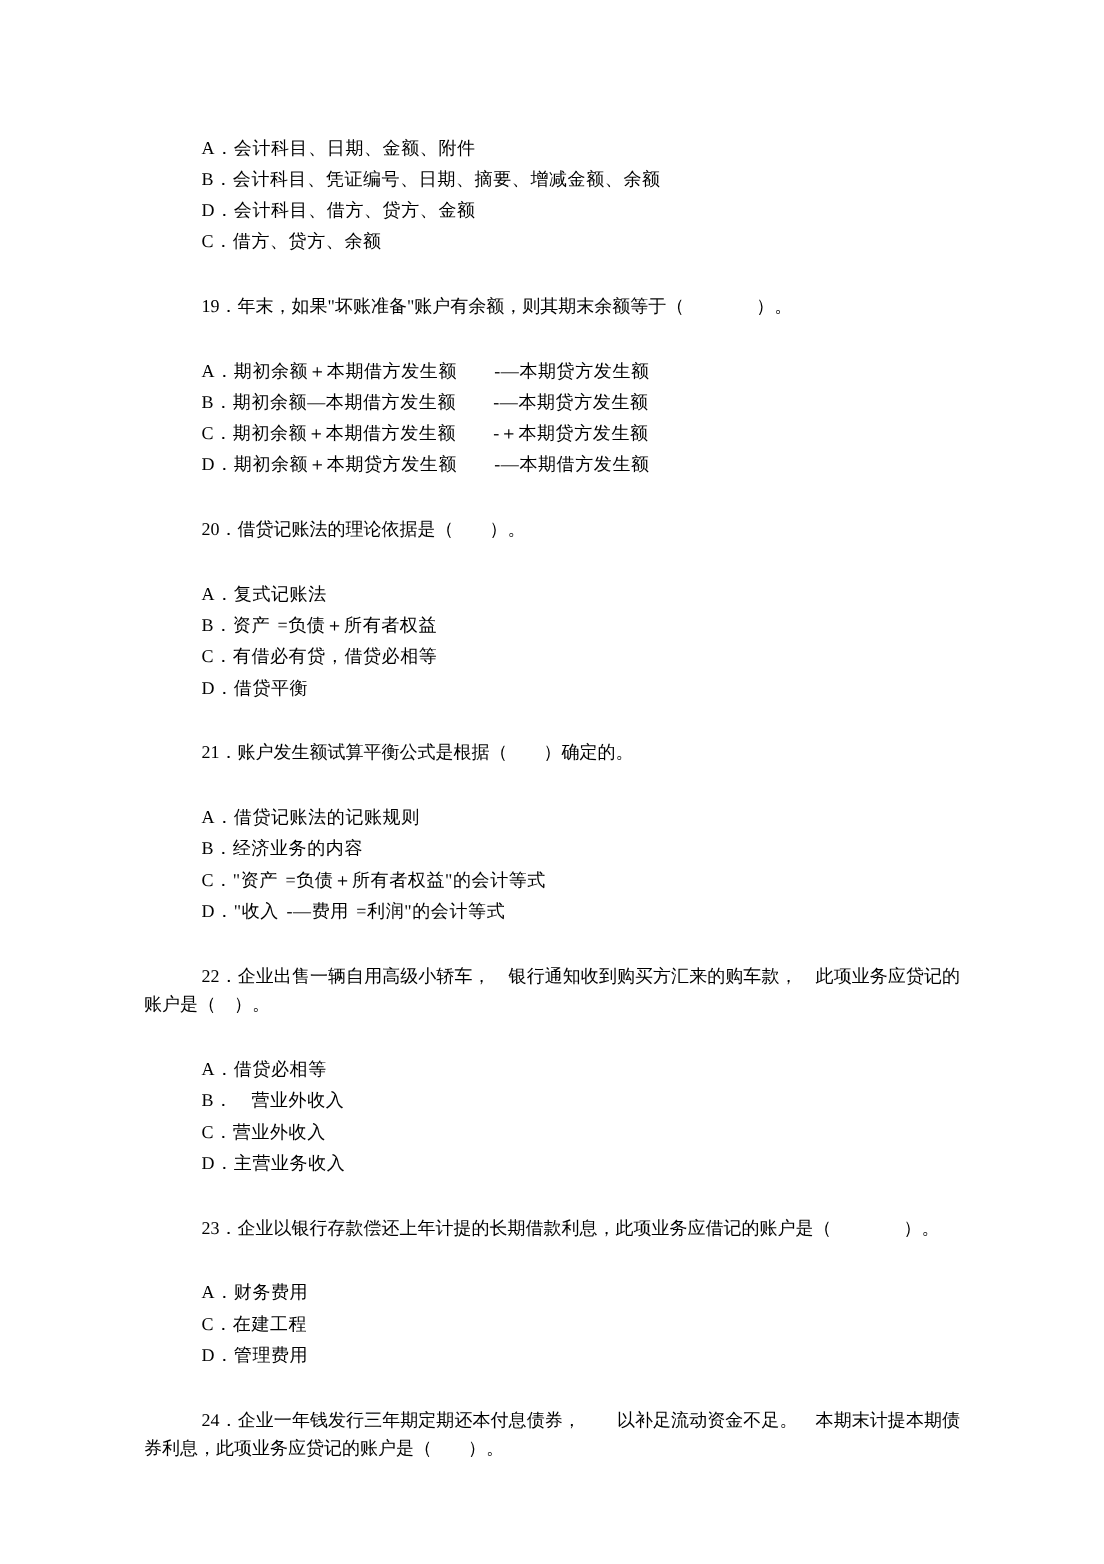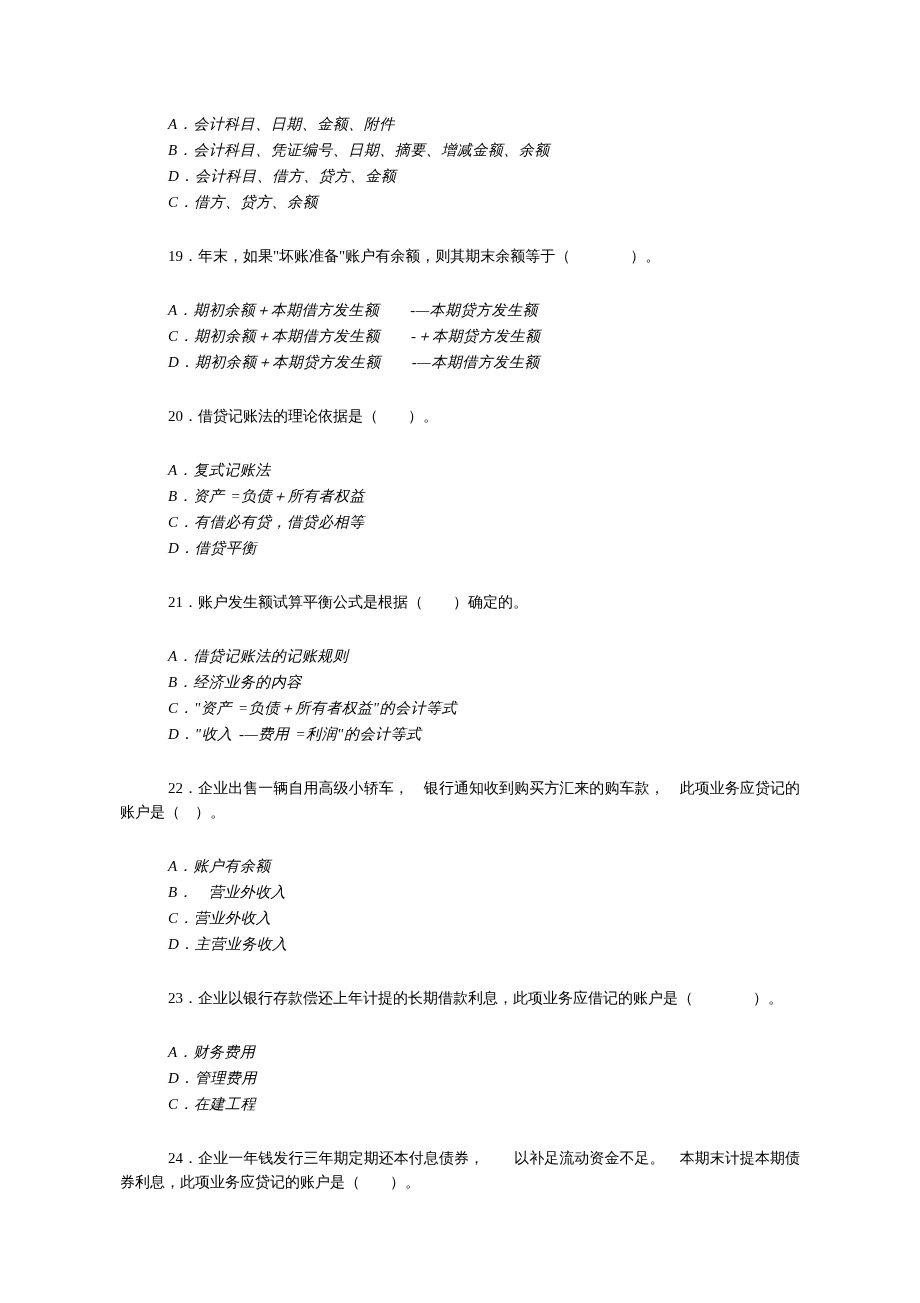--- a/index.html
+++ b/index.html
@@ -14,21 +14,20 @@
   .page {
     width: 920px;
     min-height: 1303px;
     padding: 110px 120px 60px 120px;
     box-sizing: border-box;
   }
   .option {
     margin: 2px 0 2px 48px;
     letter-spacing: 0.5px;
     word-spacing: 2px;
-    font-style: italic;
   }
   .question {
     margin: 30px 0 30px 48px;
     text-align: justify;
     word-spacing: 2px;
   }
   .question-wrap {
     margin: 30px 0 30px 0;
     text-align: justify;
     text-indent: 48px;
@@ -41,45 +40,46 @@
 <div class="page">
 
   <div class="option">A．会计科目、日期、金额、附件</div>
   <div class="option">B．会计科目、凭证编号、日期、摘要、增减金额、余额</div>
   <div class="option">D．会计科目、借方、贷方、金额</div>
   <div class="option">C．借方、贷方、余额</div>
 
   <div class="question">19．年末，如果"坏账准备"账户有余额，则其期末余额等于（　　　　）。</div>
 
   <div class="option">A．期初余额＋本期借方发生额　　-—本期贷方发生额</div>
+  <div class="option">B．期初余额—本期借方发生额　　-—本期贷方发生额</div>
   <div class="option">C．期初余额＋本期借方发生额　　-＋本期贷方发生额</div>
   <div class="option">D．期初余额＋本期贷方发生额　　-—本期借方发生额</div>
 
   <div class="question">20．借贷记账法的理论依据是（　　）。</div>
 
   <div class="option">A．复式记账法</div>
   <div class="option">B．资产 =负债＋所有者权益</div>
   <div class="option">C．有借必有贷，借贷必相等</div>
   <div class="option">D．借贷平衡</div>
 
   <div class="question">21．账户发生额试算平衡公式是根据（　　）确定的。</div>
 
   <div class="option">A．借贷记账法的记账规则</div>
   <div class="option">B．经济业务的内容</div>
   <div class="option">C．"资产 =负债＋所有者权益"的会计等式</div>
   <div class="option">D．"收入 -—费用 =利润"的会计等式</div>
 
   <div class="question-wrap">22．企业出售一辆自用高级小轿车，　银行通知收到购买方汇来的购车款，　此项业务应贷记的账户是（　）。</div>
 
-  <div class="option">A．账户有余额</div>
+  <div class="option">A．借贷必相等</div>
   <div class="option">B．　营业外收入</div>
   <div class="option">C．营业外收入</div>
   <div class="option">D．主营业务收入</div>
 
   <div class="question">23．企业以银行存款偿还上年计提的长期借款利息，此项业务应借记的账户是（　　　　）。</div>
 
   <div class="option">A．财务费用</div>
+  <div class="option">C．在建工程</div>
   <div class="option">D．管理费用</div>
-  <div class="option">C．在建工程</div>
 
   <div class="question-wrap">24．企业一年钱发行三年期定期还本付息债券，　　以补足流动资金不足。　本期末计提本期债券利息，此项业务应贷记的账户是（　　）。</div>
 
 </div>
 
 </body></html>

